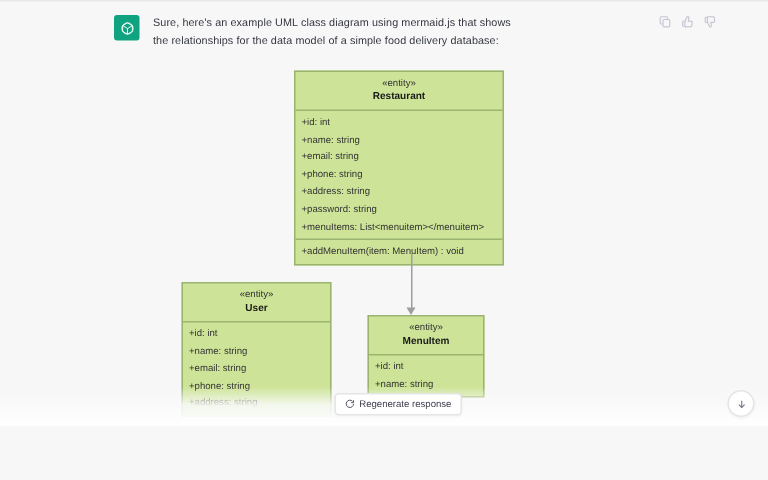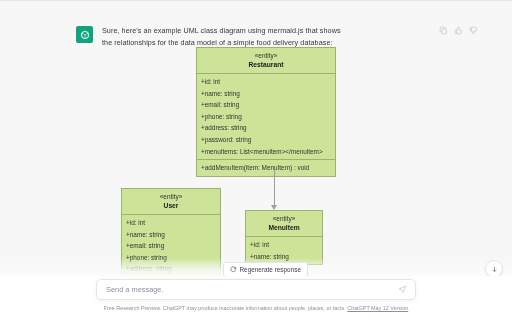--- a/index.html
+++ b/index.html
@@ -22,21 +22,21 @@
   }
   
   .msg-row {
     position: absolute;
     left: 0; top: 1px; width: 512px;
     padding: 8px 0 0 0;
     box-sizing: border-box;
   }
   .msg-inner {
     position: relative;
-    margin: 16px auto;
+    margin: 0 auto;
     width: 360px;
     display: flex;
     align-items: flex-start;
   }
   .avatar {
     width: 17px; height: 17px;
     flex: 0 0 17px;
     border-radius: 2px;
     background: #10a37f;
     display: flex; align-items: center; justify-content: center;
@@ -329,28 +329,14 @@
     <span class="lbl">Regenerate response</span>
   </div>
 
   <div class="scroll-btn">
     <svg viewBox="0 0 24 24" fill="none" stroke="currentColor" stroke-width="2.5">
       <path d="M12 4v15"></path>
       <path d="M5.5 13L12 19.5 18.5 13"></path>
     </svg>
   </div>
 
-  <div class="composer-area">
-    <div class="composer">
-      <div class="ph">Send a message.</div>
-      <span class="send">
-        <svg viewBox="0 0 24 24" fill="none" stroke="currentColor" stroke-width="2">
-          <path d="M21 3L3 10.5l7 3 3 7L21 3z"></path>
-        </svg>
-      </span>
-    </div>
-
-    <div class="footnote">
-      <span>Free Research Preview. ChatGPT may produce inaccurate information about people, places, or facts. </span><a href="#">ChatGPT May 12 Version</a>
-    </div>
-  </div>
 
 </div>
 
 </body></html>

